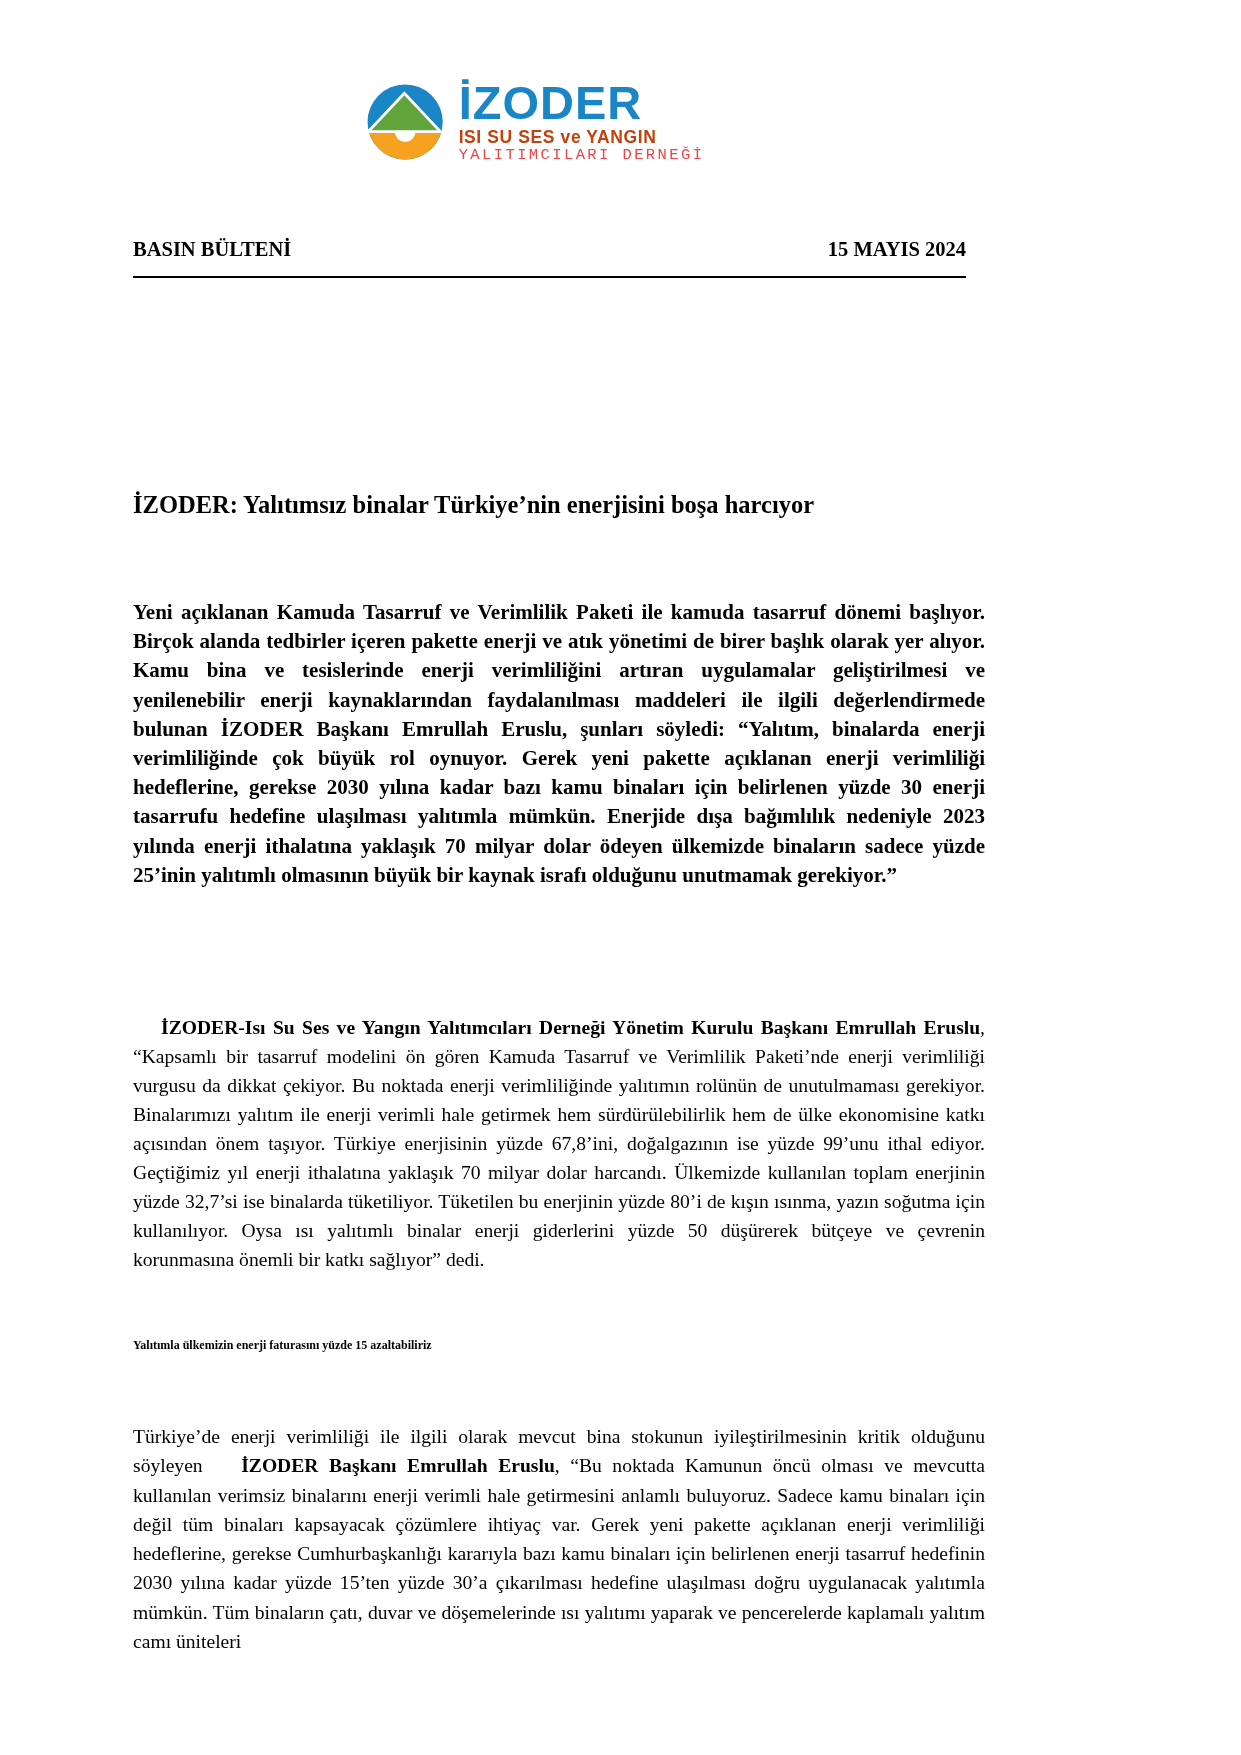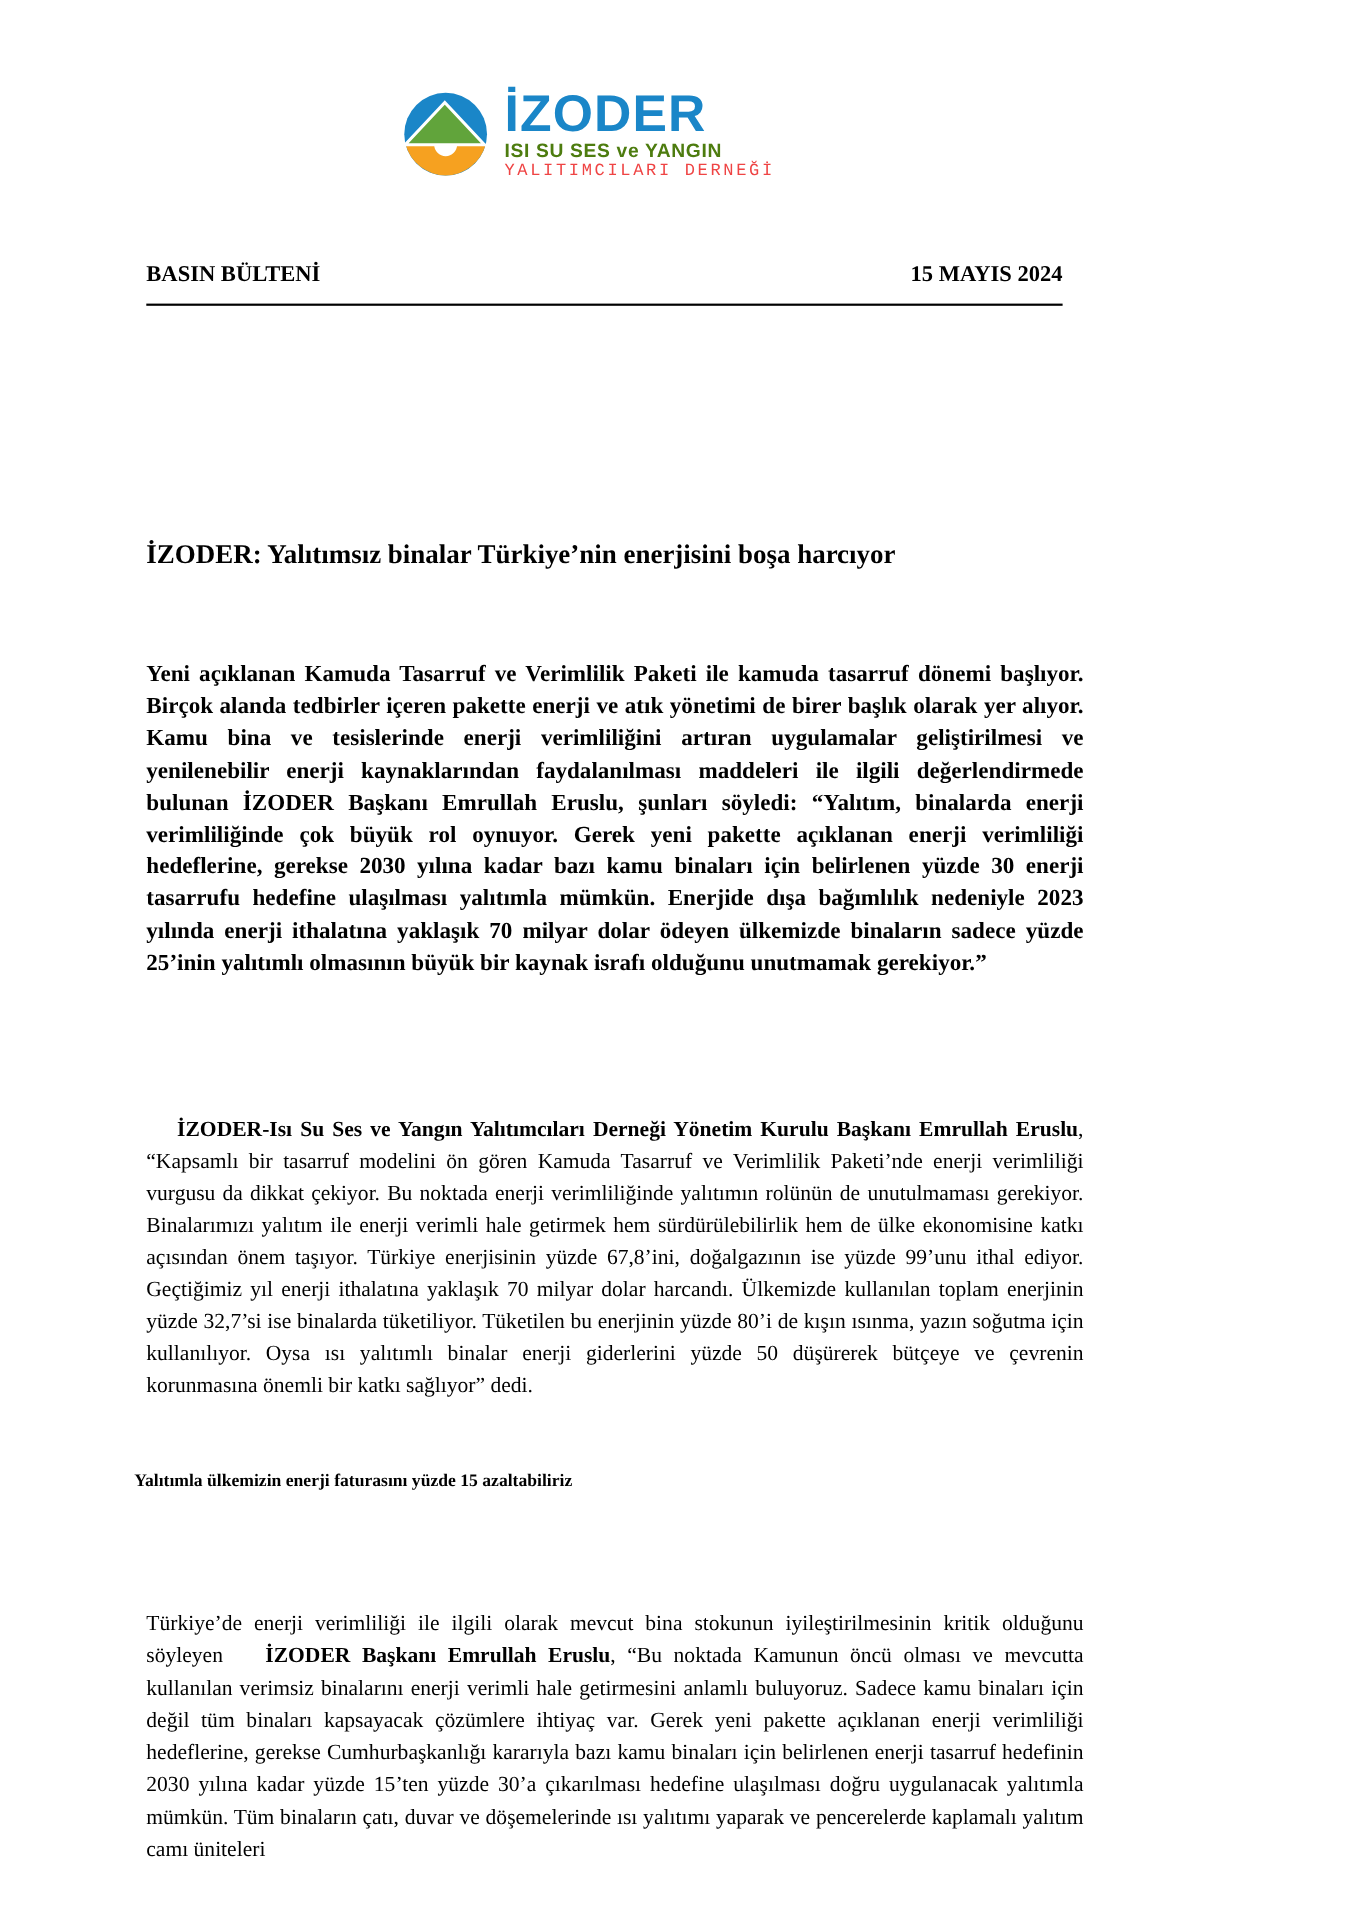--- a/index.html
+++ b/index.html
@@ -31,21 +31,21 @@
     line-height:46px;
     letter-spacing:1px;
     color:#1a86c8;
   }
   .logo-sub1{
     font-family:"Liberation Sans", sans-serif;
     font-weight:bold;
     font-size:17.5px;
     line-height:20px;
     letter-spacing:0.6px;
-    color:#4d7c0f;
+    color:#c2410c;
     margin-top:1px;
   }
   .logo-sub2{
     font-family:Liberation Mono, monospace;
     font-weight:normal;
     font-size:15.5px;
     line-height:17px;
     letter-spacing:2.4px;
     color:#ef4444;
   }
@@ -99,27 +99,27 @@
     line-height:29.2px;
   }
   .para2{
     top:1013px;
     font-size:19.6px;
     line-height:29px;
   }
   .section-heading{
     position:absolute;
     top:1338px;
-    left:122px;
+    left:133px;
     width:852px;
     font-weight:bold;
-    font-size:16px;
+    font-size:12px;
   }
   .para3{
-    top:1462px;
+    top:1422px;
     font-size:19.6px;
     line-height:29.3px;
   }
   .b{font-weight:bold;margin-left:28px;}
 </style>
 </head>
 <body>
 
 <div class="page">
 

